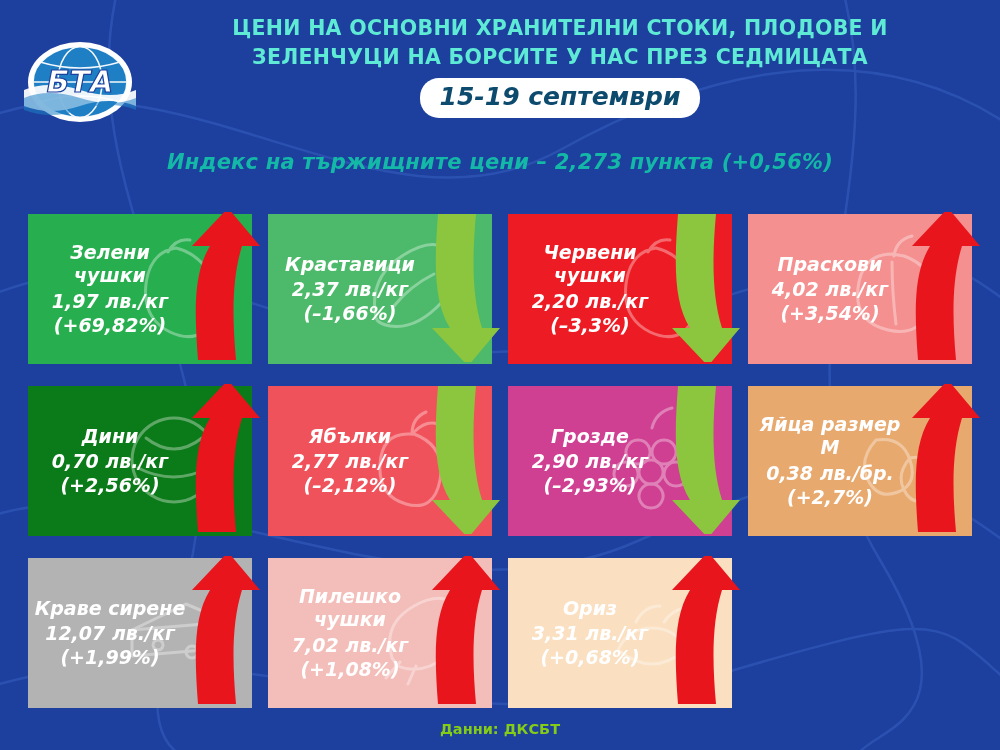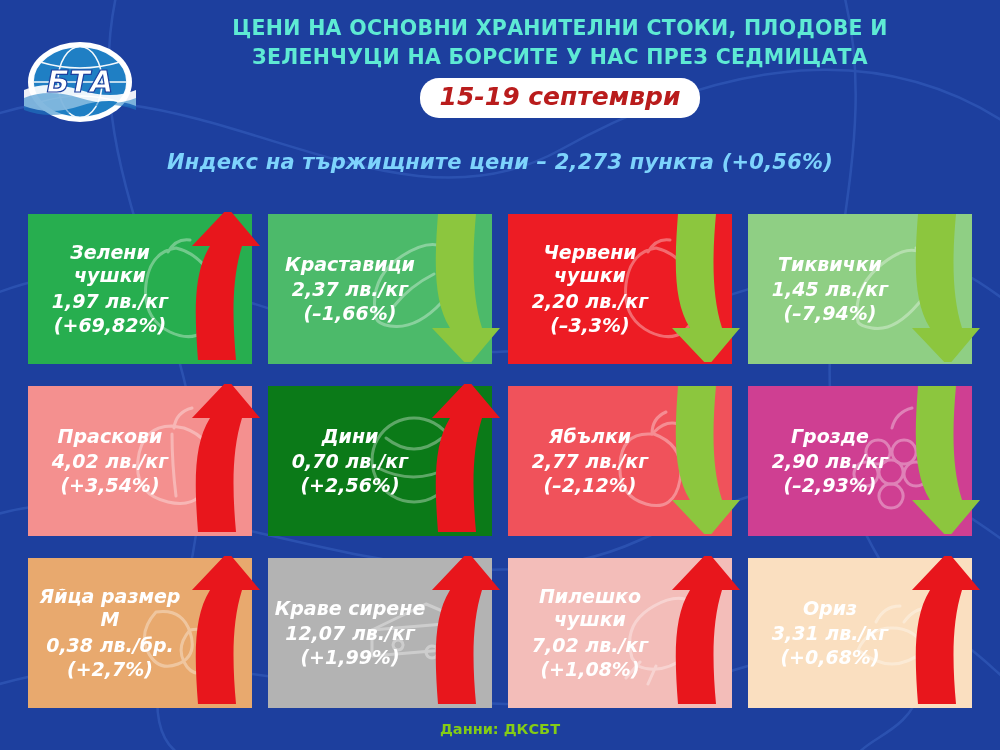--- a/index.html
+++ b/index.html
@@ -51,33 +51,33 @@
     font-weight: bold;
     font-size: 20.5px;
     letter-spacing: 0.3px;
     line-height: 29px;
     text-transform: uppercase;
   }
   .date-badge {
     display: inline-block;
     margin-top: 6px;
     background: #ffffff;
-    color: #b91c1c;
+    color: #0c4a6e;
     font-size: 25px;
     font-style: italic;
     font-weight: bold;
     padding: 3px 20px 5px;
     border-radius: 19px;
     line-height: 32px;
   }
 
   
   .index-line {
     text-align: center;
-    color: #7dd3fc;
+    color: #14b8a6;
     font-size: 21px;
     font-weight: bold;
     font-style: italic;
     margin-top: 14px;
     letter-spacing: 0.2px;
   }
 
   
   .grid {
     margin: 40px auto 0;
@@ -234,38 +234,20 @@
         <div class="card-text">
           <div class="card-name">Червени чушки</div>
           <div class="card-price">2,20 лв./кг</div>
           <div class="card-change">(–3,3%)</div>
         </div>
         <div class="arrow"><svg width="74" height="150" viewBox="0 0 74 150">
             <path d="M10 2 C 6 54 6 90 22 116 L 4 116 L 40 154 L 72 116 L 54 116 C 44 84 44 46 48 2 Z" fill="#8cc63e"></path>
           </svg></div>
       </div>
       <div class="card">
-        <div class="card-bg" style="background: rgb(143, 207, 132);">
-          <div class="ghost"><svg width="150" height="130" viewBox="0 0 150 130">
-              <g fill="none" stroke="#ffffff" stroke-width="3" stroke-linecap="round" stroke-linejoin="round">
-                <path d="M40 100 q-6 -34 24 -58 q30 -24 46 -6 q14 18 -10 46 q-24 28 -46 24 q-12 -2 -14 -6 Z"></path>
-                <path d="M104 40 l10 -14 M110 30 l-12 -4"></path>
-              </g>
-            </svg></div>
-        </div>
-        <div class="card-text">
-          <div class="card-name">Тиквички</div>
-          <div class="card-price">1,45 лв./кг</div>
-          <div class="card-change">(–7,94%)</div>
-        </div>
-        <div class="arrow"><svg width="74" height="150" viewBox="0 0 74 150">
-            <path d="M10 2 C 6 54 6 90 22 116 L 4 116 L 40 154 L 72 116 L 54 116 C 44 84 44 46 48 2 Z" fill="#8cc63e"></path>
-          </svg></div>
-      </div>
-      <div class="card">
         <div class="card-bg" style="background: rgb(244, 144, 143);">
           <div class="ghost"><svg width="150" height="130" viewBox="0 0 150 130">
               <g fill="none" stroke="#ffffff" stroke-width="3" stroke-linecap="round" stroke-linejoin="round">
                 <path d="M74 32 q-30 0 -34 34 q-4 34 30 42 q34 8 42 -26 q8 -36 -26 -48 Z"></path>
                 <path d="M76 34 q2 -16 18 -20"></path>
                 <path d="M74 40 q0 30 4 62"></path>
               </g>
             </svg></div>
         </div>
         <div class="card-text">

